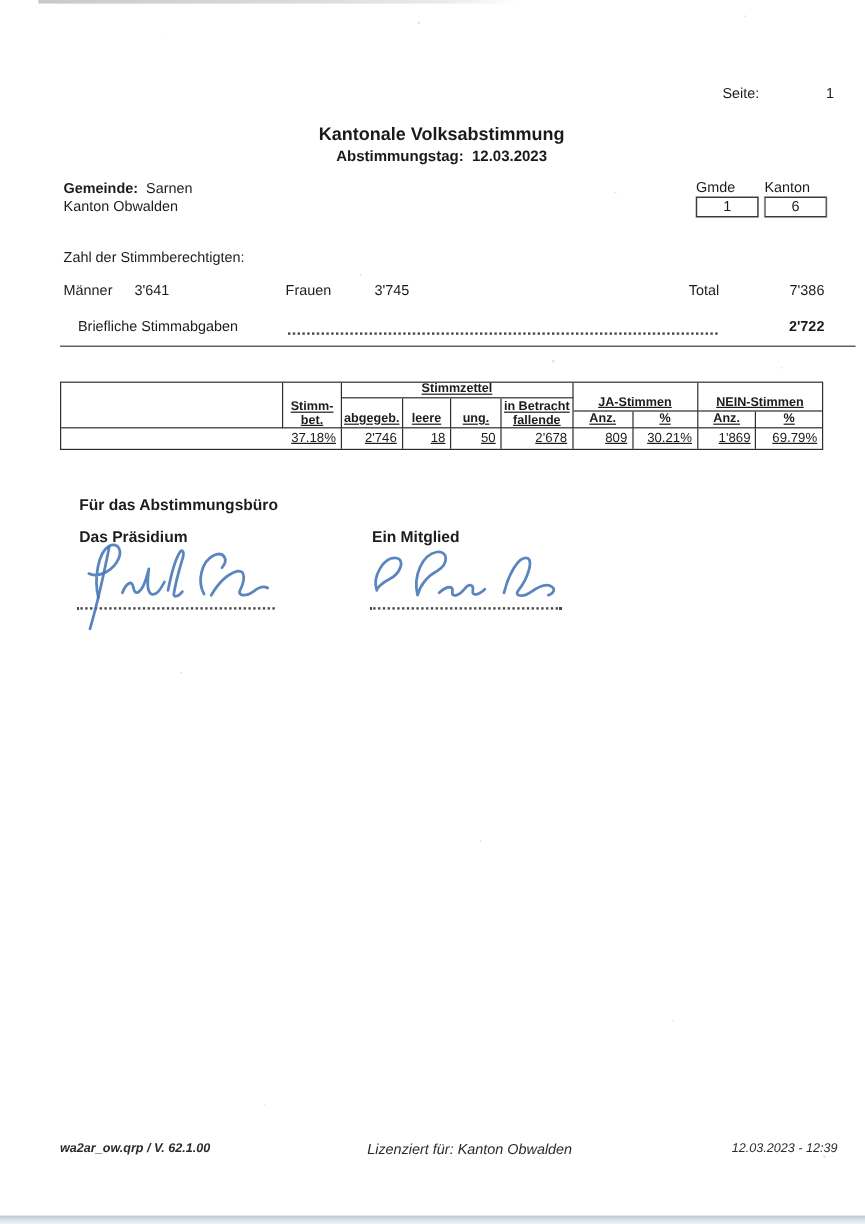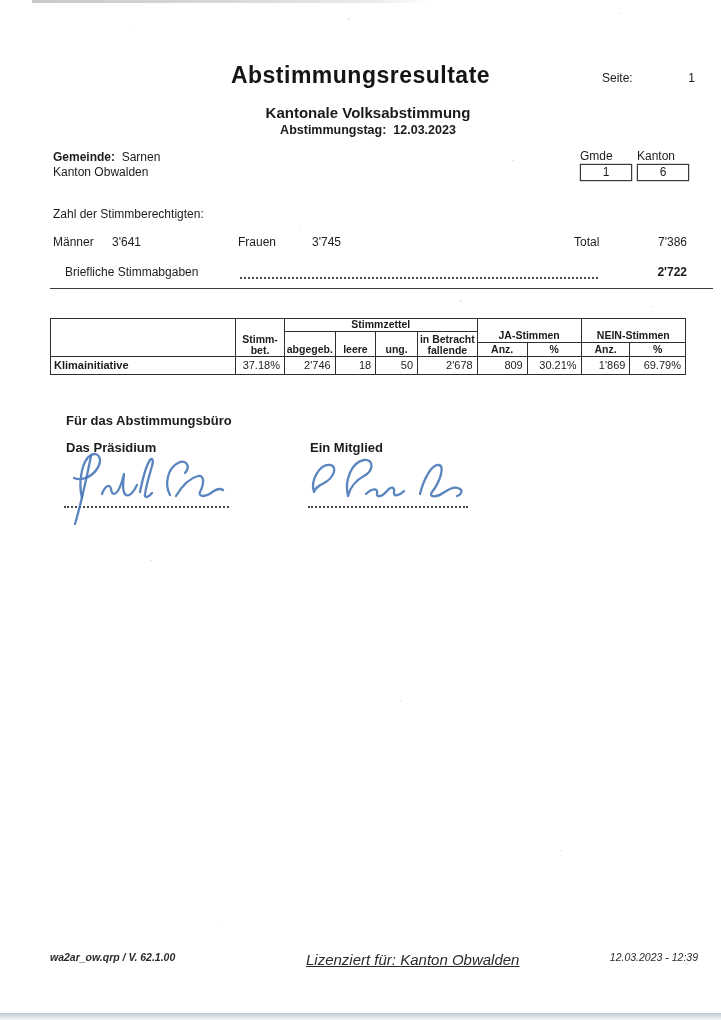--- a/index.html
+++ b/index.html
@@ -66,21 +66,21 @@
     position:absolute;left:50px;top:318px;width:636px;
     display:grid;
     grid-template-columns:29.2% 7.7% 8.0% 6.4% 6.6% 9.4% 7.9% 8.5% 7.7% 8.6%;
     grid-template-rows:13px 11px 14px 17px;
     border:1.4px solid #2e2e2e;
     font-size:10.5px;
     box-sizing:border-box;
   }
   .rtable .cell{
     display:flex;align-items:center;justify-content:center;
-    box-sizing:border-box;line-height:1.05;
+    box-sizing:border-box;line-height:1.05;text-decoration:underline;
   }
   .rtable .bold{font-weight:bold;}
   .rtable .br{border-right:1px solid #2e2e2e;}
   .rtable .bb{border-bottom:1px solid #2e2e2e;}
   .rtable .bottom{align-items:flex-end;padding-bottom:1px;}
   .rtable .two-line{flex-direction:column;justify-content:flex-end;}
   .rtable .num{justify-content:flex-end;padding-right:4px;font-size:11px;}
   .rtable .name{justify-content:flex-start;padding-left:3px;font-size:11px;}
   .c-namehead{grid-column:1;grid-row:1/4;}
   .c-stimmbet{grid-column:2;grid-row:1/4;}
@@ -111,21 +111,21 @@
   .sig-label-right{position:absolute;left:310px;top:440px;font-size:13px;font-weight:bold;}
   .sig-line{position:absolute;top:506px;height:0;border-bottom:2px dotted #4a4a4a;}
   .sig-line-left{left:64px;width:165px;}
   .sig-line-right{left:308px;width:160px;}
   .sig-svg{position:absolute;}
   .sig-svg path{fill:none;stroke:var(--ink,#4374b6);stroke-width:2.3;stroke-linecap:round;stroke-linejoin:round;opacity:.88;}
   .sig-left-svg{left:58px;top:448px;}
   .sig-right-svg{left:300px;top:452px;}
   
   .footer-left{position:absolute;left:50px;top:951px;font-size:10.5px;font-style:italic;color:#2a2a2a;font-weight:bold;}
-  .footer-center{position:absolute;left:306px;top:951px;font-size:15px;font-style:italic;color:#2a2a2a;text-decoration:underline;}
+  .footer-center{position:absolute;left:306px;top:951px;font-size:12px;font-style:italic;color:#2a2a2a;}
   .footer-right{position:absolute;left:548px;top:951px;width:150px;text-align:right;font-size:10.5px;font-style:italic;color:#2a2a2a;}
   
   .top-edge{
     position:absolute;left:32px;top:0;width:400px;height:2.5px;
     background:linear-gradient(to right,#b9bcbe 0%,#cfd2d4 55%,#e4e6e7 85%,transparent 100%);
     opacity:.8;
   }
   .bottom-bar{
     position:absolute;left:0;bottom:0;width:721px;height:7px;
     background:linear-gradient(to bottom,var(--bar,#a9c0cb) 0%,#cfdade 45%,#eef2f4 100%);
@@ -147,21 +147,20 @@
     <span class="speck" style="left:300px;top:228px;width:1px;height:2px;"></span>
     <span class="speck" style="left:650px;top:306px;width:2px;height:1px;"></span>
     <span class="speck" style="left:460px;top:300px;width:2px;height:2px;"></span>
     <span class="speck" style="left:150px;top:560px;width:2px;height:1px;"></span>
     <span class="speck" style="left:400px;top:700px;width:1px;height:2px;"></span>
     <span class="speck" style="left:560px;top:850px;width:2px;height:1px;"></span>
     <span class="speck" style="left:220px;top:920px;width:1px;height:1px;"></span>
     <span class="speck" style="left:686px;top:963px;width:2px;height:2px;"></span>
   </div>
 
-  <div class="doc-title">Abstimmungsresultate</div>
   <div class="page-label">Seite:</div>
   <div class="page-number">1</div>
   <div class="doc-subtitle">Kantonale Volksabstimmung</div>
   <div class="doc-dateline">
     <span>Abstimmungstag:</span>&nbsp;
     <span>12.03.2023</span>
   </div>
 
   <div class="gemeinde-line">
     <b>Gemeinde:</b>&nbsp;
@@ -203,21 +202,20 @@
       <span>in Betracht</span>
       <span>fallende</span>
     </div>
     <div class="cell br bb bold bottom c-ja">JA-Stimmen</div>
     <div class="cell bb bold bottom c-nein">NEIN-Stimmen</div>
     <div class="cell br bb bold c-ja-anz">Anz.</div>
     <div class="cell br bb bold c-ja-pct">%</div>
     <div class="cell br bb bold c-nein-anz">Anz.</div>
     <div class="cell bb bold c-nein-pct">%</div>
 
-    <div class="cell br bold name r-name">Klimainitiative</div>
     <div class="cell br num r-bet">37.18%</div>
     <div class="cell br num r-abg">2'746</div>
     <div class="cell br num r-leere">18</div>
     <div class="cell br num r-ung">50</div>
     <div class="cell br num r-inb">2'678</div>
     <div class="cell br num r-janz">809</div>
     <div class="cell br num r-japc">30.21%</div>
     <div class="cell br num r-nanz">1'869</div>
     <div class="cell num r-npc">69.79%</div>
   </div>

